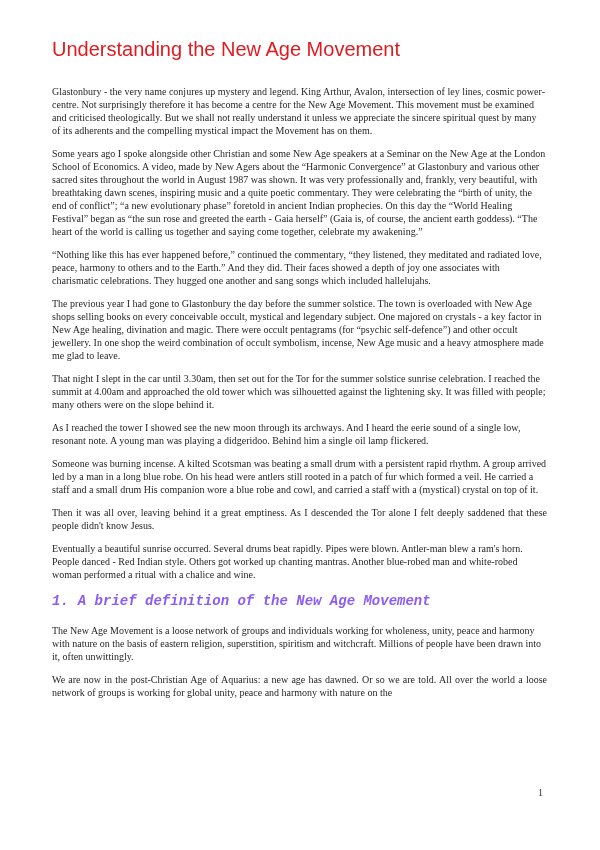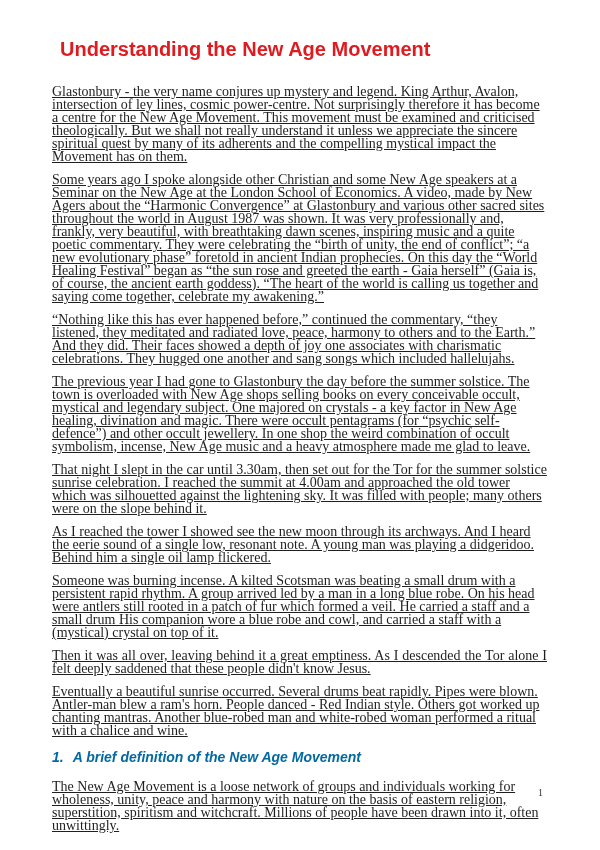--- a/index.html
+++ b/index.html
@@ -13,45 +13,44 @@
     height: 850px;
     background: #ffffff;
     box-sizing: border-box;
     padding: 38px 53px 0 52px;
     overflow: hidden;
     font-family: "Liberation Serif", serif;
     color: #1f1f1f;
   }
   .doc-title {
     font-family: "Liberation Sans", sans-serif;
-    font-weight: bold;
+    font-weight: normal;
     font-style: normal;
     font-size: 20px;
     line-height: 22px;
     color: #e01b20;
-    margin: 0 0 25px 8px;
+    margin: 0 0 25px 0;
   }
   .para {
-    font-size: 14px;
+    font-size: 10px;
     line-height: 13px;
     margin: 8px 0 10px 0;
     text-align: left;
     color: #1f1f1f;
-    text-decoration: underline;
   }
   .para.justify {
     text-align: justify;
   }
   .section-heading {
-    font-family: Liberation Sans, sans-serif;
+    font-family: Liberation Mono, monospace;
     font-weight: bold;
     font-style: italic;
     font-size: 14px;
     line-height: 17px;
-    color: #0369a1;
+    color: #8b5cf6;
     margin: 12px 0 14px 0;
   }
   .section-number {
     display: inline-block;
     margin-right: 9px;
   }
   .page-number {
     position: absolute;
     top: 787px;
     right: 57px;
@@ -75,16 +74,17 @@
   <p class="para">As I reached the tower I showed see the new moon through its archways. And I heard the eerie sound of a single low, resonant note. A young man was playing a didgeridoo. Behind him a single oil lamp flickered.</p>
   <p class="para">Someone was burning incense. A kilted Scotsman was beating a small drum with a persistent rapid rhythm. A group arrived led by a man in a long blue robe. On his head were antlers still rooted in a patch of fur which formed a veil. He carried a staff and a small drum His companion wore a blue robe and cowl, and carried a staff with a (mystical) crystal on top of it.</p>
   <p class="para justify">Then it was all over, leaving behind it a great emptiness. As I descended the Tor alone I felt deeply saddened that these people didn't know Jesus.</p>
   <p class="para">Eventually a beautiful sunrise occurred. Several drums beat rapidly. Pipes were blown. Antler-man blew a ram's horn. People danced - Red Indian style. Others got worked up chanting mantras. Another blue-robed man and white-robed woman performed a ritual with a chalice and wine.</p>
 
   <h2 class="section-heading">
     <span class="section-number">1.</span><span>A brief definition of the New Age Movement</span>
   </h2>
 
   <p class="para">The New Age Movement is a loose network of groups and individuals working for wholeness, unity, peace and harmony with nature on the basis of eastern religion, superstition, spiritism and witchcraft. Millions of people have been drawn into it, often unwittingly.</p>
+  <p class="para justify">We are now in the post-Christian Age of Aquarius: a new age has dawned. Or so we are told. All over the world a loose network of groups is working for global unity, peace and harmony with nature on the</p>
 
   <div class="page-number">1</div>
 
 </div>
 
 </body></html>

